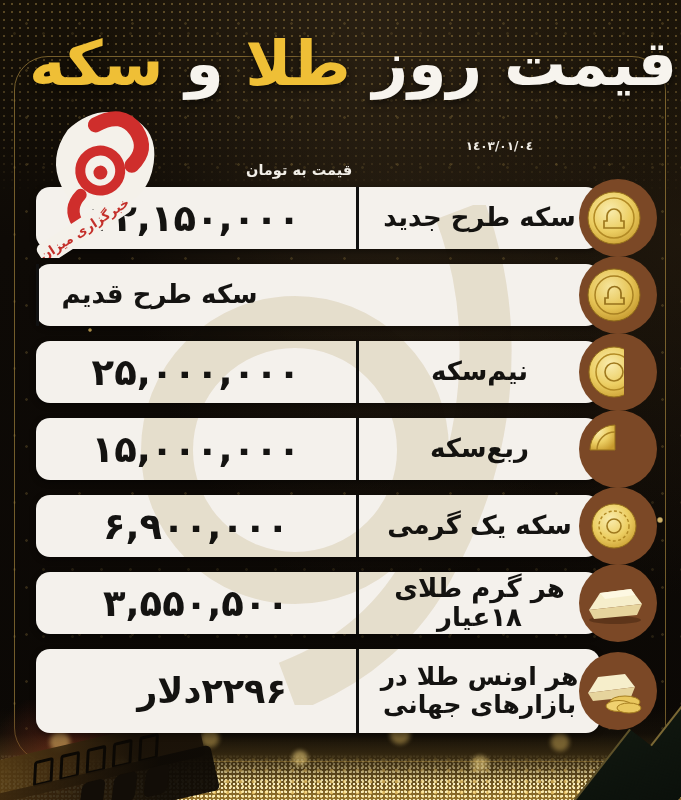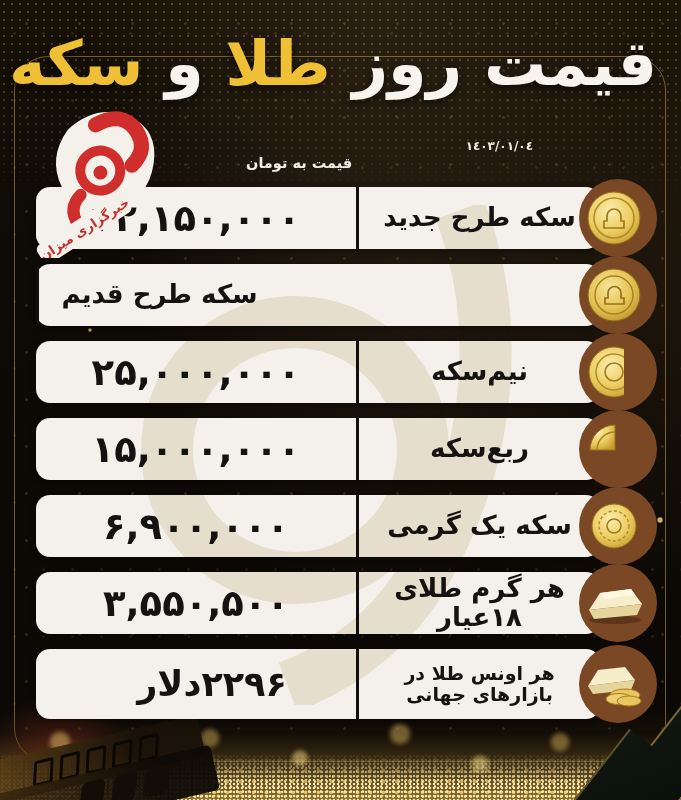--- a/index.html
+++ b/index.html
@@ -33,49 +33,49 @@
       radial-gradient(circle at 648px 282px, rgba(255,220,130,.85) 2px, transparent 3.2px),
       radial-gradient(circle at 660px 520px, rgba(255,220,130,.8) 2px, transparent 3.4px),
       radial-gradient(circle at 300px 520px, rgba(236,196,100,.6) 1.2px, transparent 2.2px),
       radial-gradient(circle at 150px 690px, rgba(236,196,100,.7) 1.4px, transparent 2.4px),
       radial-gradient(circle, rgba(206,170,84,.20) 1px, transparent 1.6px),
       radial-gradient(circle, rgba(206,170,84,.13) 1px, transparent 1.7px);
     background-size:auto,auto,auto,auto,auto,auto,53px 47px,29px 67px;
   }
   
   .title{
-    position:absolute;top:30px;left:10px;right:24px;z-index:2;
+    position:absolute;top:30px;left:10px;right:4px;z-index:2;
     text-align:right;white-space:nowrap;direction:rtl;
     font-size:62px;font-weight:bold;line-height:1.1;letter-spacing:-1px;
     text-shadow:0 3px 8px rgba(0,0,0,.6);
   }
   .t-white{color:#f7f4ee;}
   .t-gold{color:#efbf36;}
   .date{
     position:absolute;top:139px;right:148px;z-index:2;
     color:#eeebe4;font-size:12px;font-weight:bold;letter-spacing:2px;direction:ltr;
   }
   .unit{
-    position:absolute;top:155px;left:246px;z-index:2;
+    position:absolute;top:162px;left:246px;z-index:2;
     color:#f2efe8;font-size:14.5px;font-weight:bold;direction:rtl;
   }
   
   .rows{position:absolute;left:36px;top:187px;width:564px;z-index:2;}
   .row{
     position:relative;height:62px;margin-bottom:15px;border-radius:14px;
     background:#f4f1ec;display:flex;align-items:stretch;
     box-shadow:0 2px 6px rgba(0,0,0,.45);
   }
-  .row.tall{height:70px;padding-left:32px;}
+  .row.tall{height:84px;padding-left:32px;}
   .cell{display:flex;align-items:center;justify-content:center;color:#141311;font-weight:bold;}
   .price{flex:1;font-size:37px;letter-spacing:1px;direction:rtl;}
   .row.tall .price{font-size:35px;}
   .vdiv{width:3px;background:#101010;}
   .label{width:241px;font-size:26px;direction:rtl;text-align:center;line-height:1.12;padding:0 6px;box-sizing:border-box;}
-  .row.tall .label{font-size:19px;}
+  .row.tall .label{font-size:25px;}
   
   .badge{
     position:absolute;right:-57px;top:50%;transform:translateY(-50%);
     width:78px;height:78px;border-radius:50%;background:#7b4826;
     display:flex;align-items:center;justify-content:center;z-index:3;
   }
   .badge svg{margin-right:9px;}
   
   .watermark{
     position:absolute;left:130px;top:205px;z-index:4;

